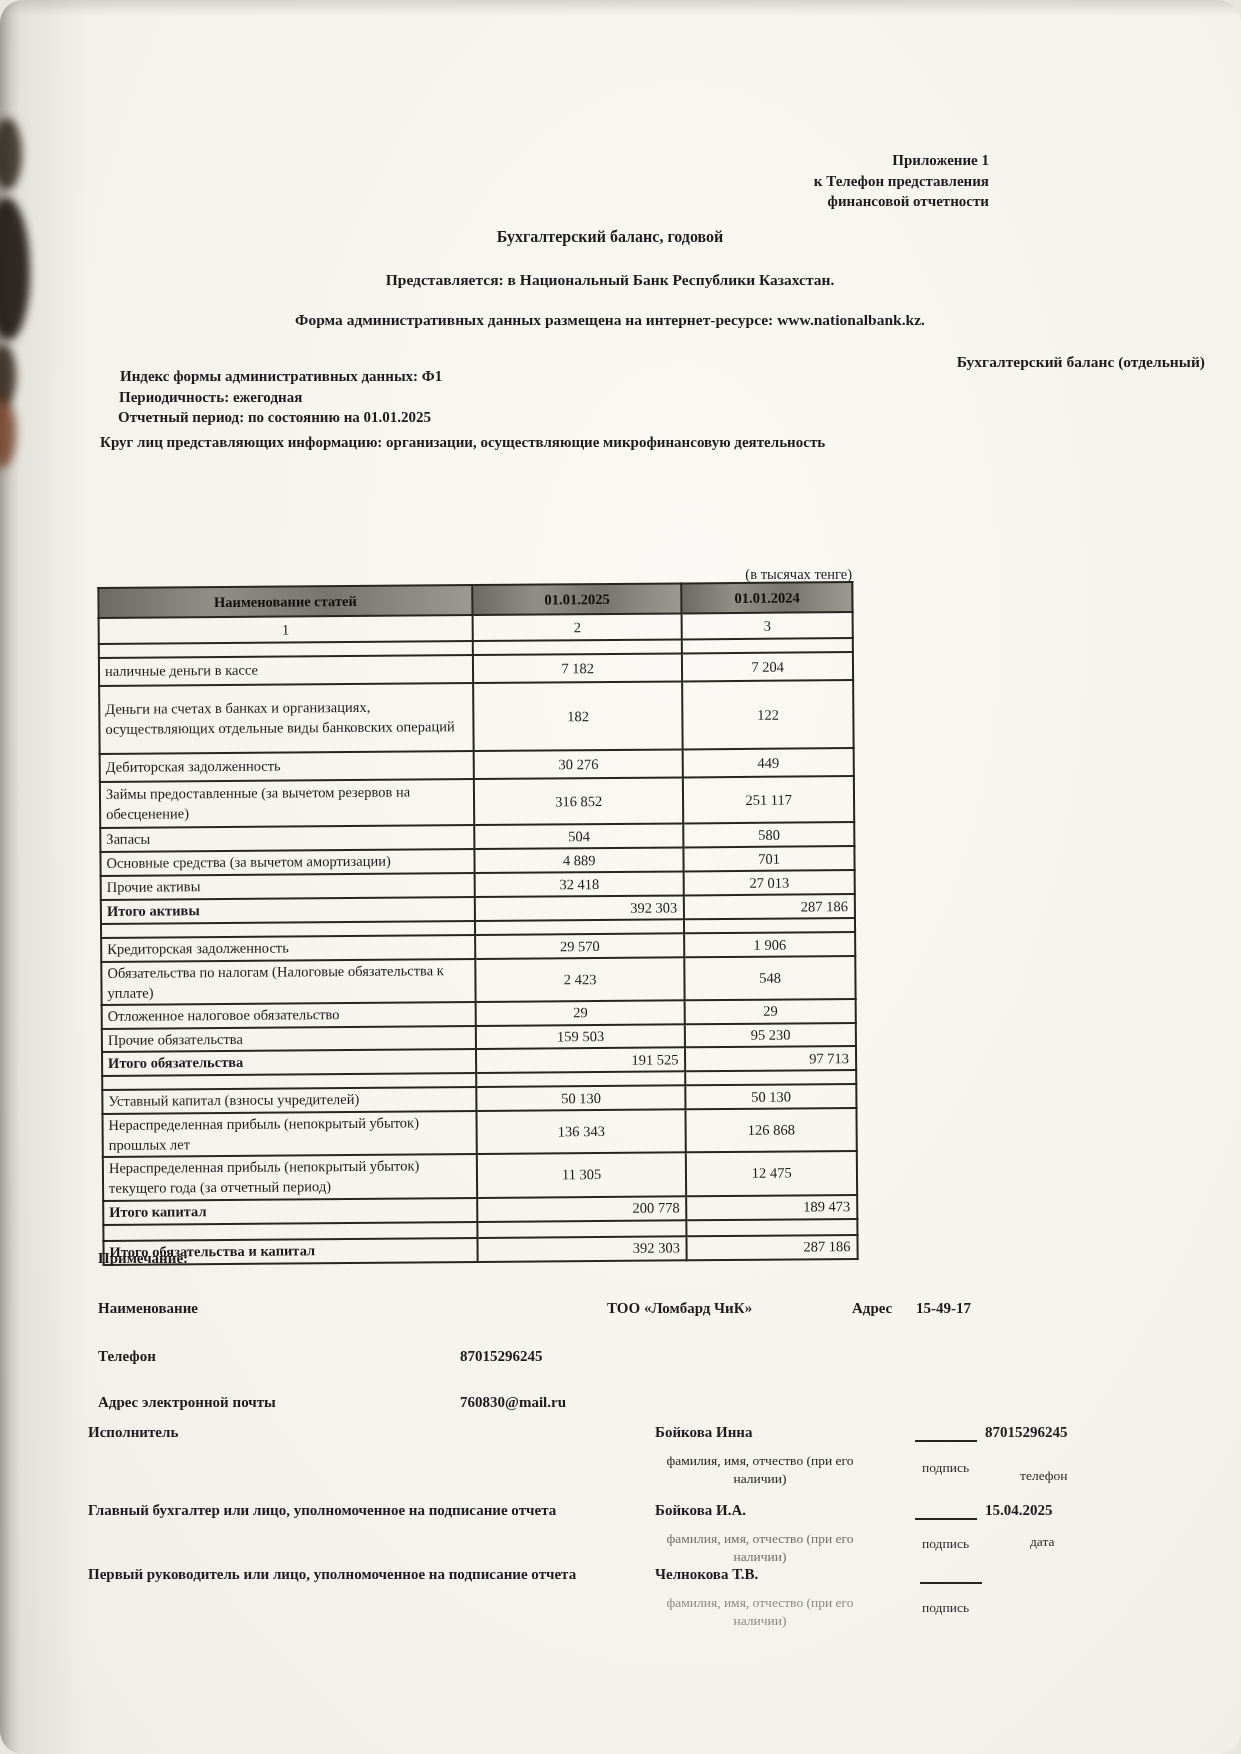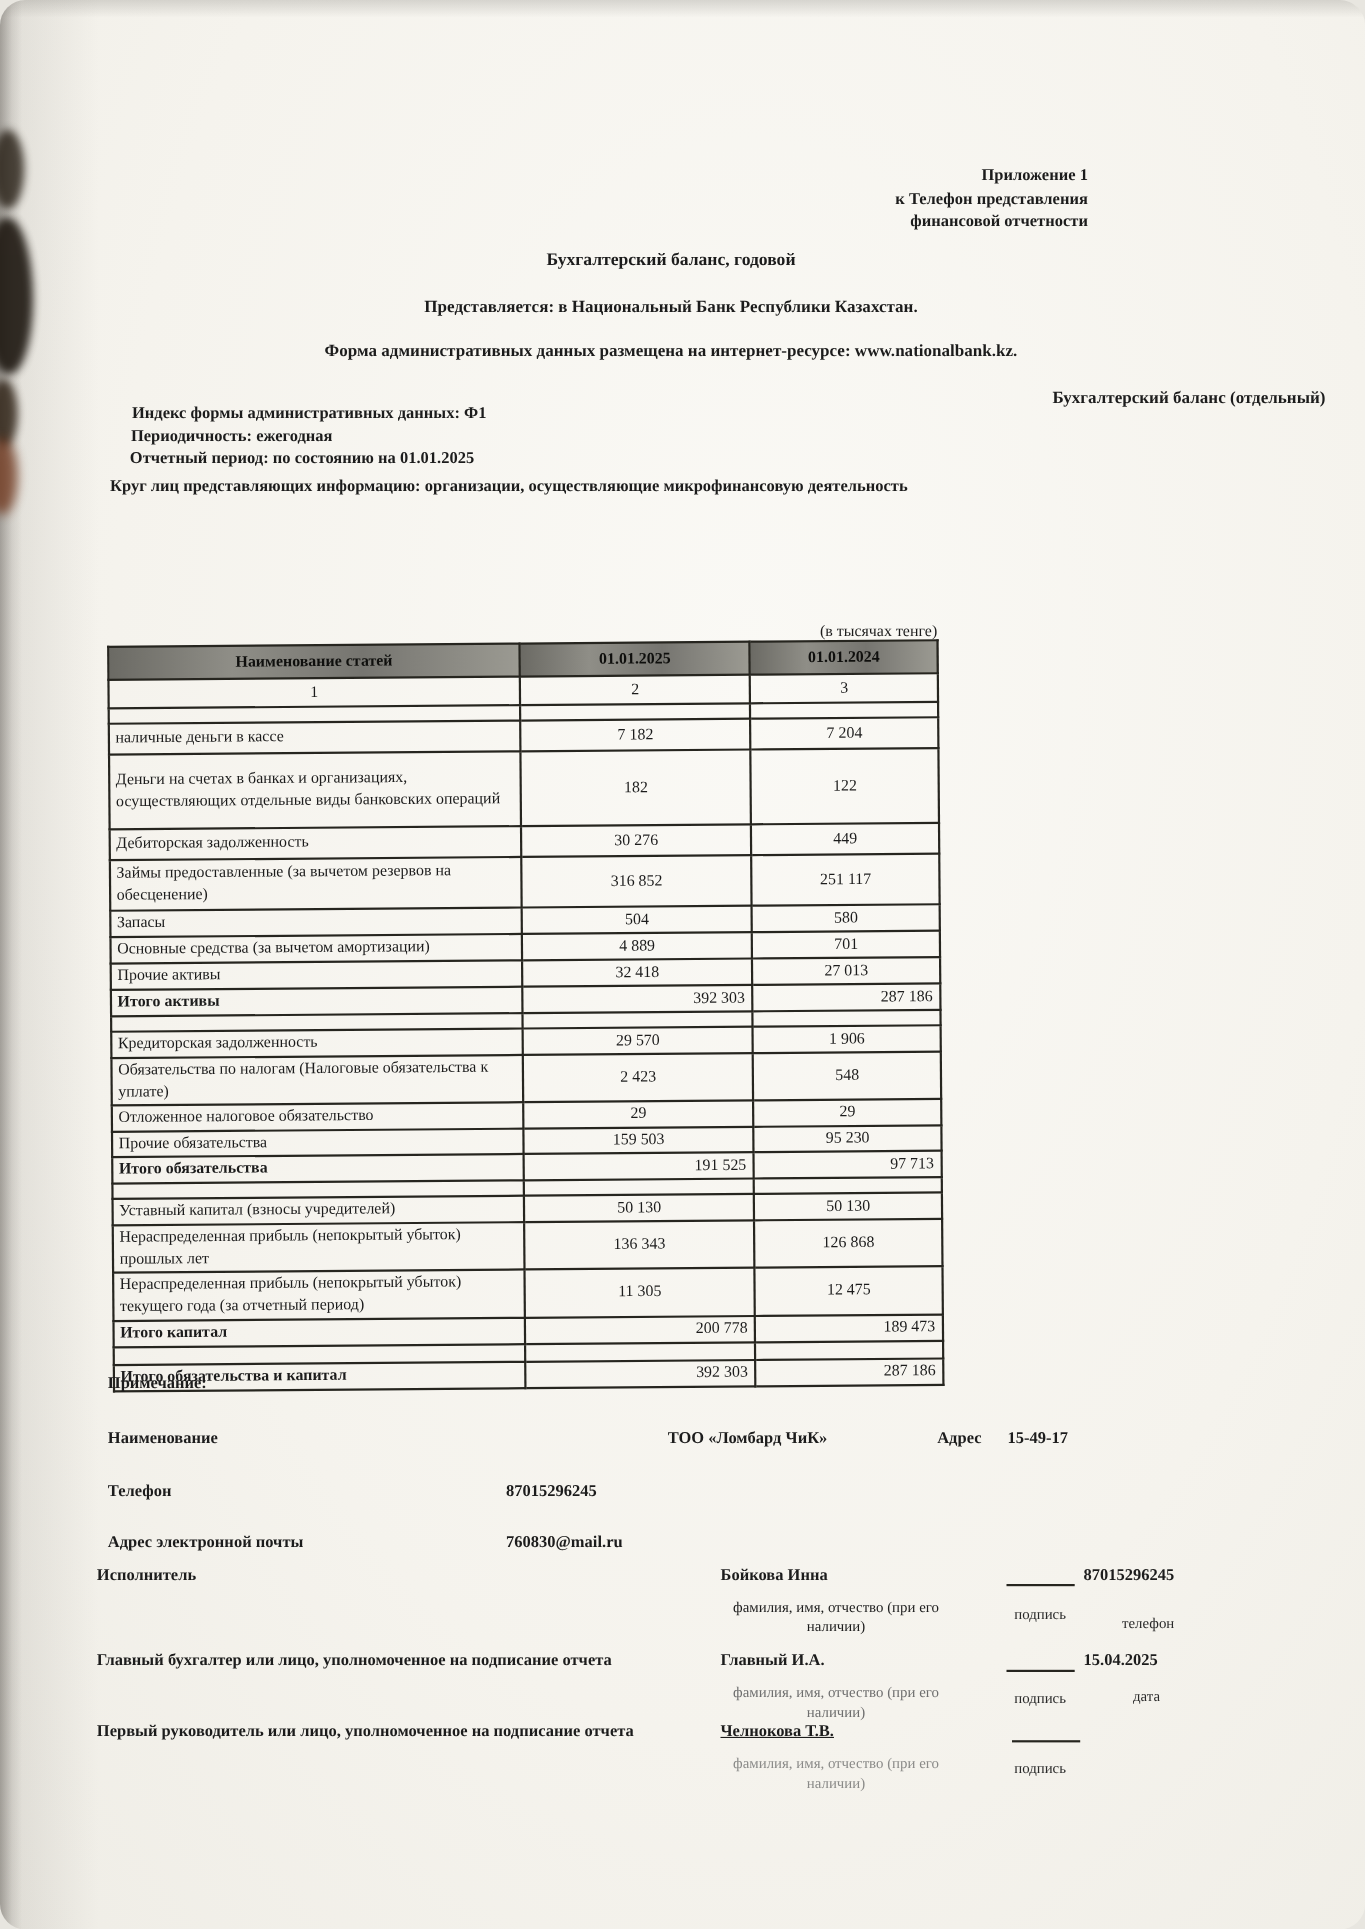--- a/index.html
+++ b/index.html
@@ -223,26 +223,26 @@
 
   <div class="t b" style="left:88px;top:1424px;font-size:15px;">Исполнитель</div>
   <div class="t b" style="left:655px;top:1424px;font-size:15px;">Бойкова Инна</div>
   <div class="sigline" style="left:915px;top:1440px;"></div>
   <div class="t b" style="left:985px;top:1424px;font-size:15px;">87015296245</div>
   <div class="fio" style="left:660px;top:1452px;">фамилия,  имя, отчество (при его наличии)</div>
   <div class="t cap" style="left:922px;top:1460px;">подпись</div>
   <div class="t cap" style="left:1020px;top:1468px;">телефон</div>
 
   <div class="t b" style="left:88px;top:1502px;font-size:15px;">Главный бухгалтер или лицо, уполномоченное на подписание отчета</div>
-  <div class="t b" style="left:655px;top:1502px;font-size:15px;">Главный И.А.</div>
+  <div class="t b" style="left:655px;top:1502px;font-size:15px;">Бойкова И.А.</div>
   <div class="sigline" style="left:915px;top:1518px;"></div>
   <div class="t b" style="left:985px;top:1502px;font-size:15px;">15.04.2025</div>
   <div class="fio faded" style="left:660px;top:1530px;">фамилия,  имя, отчество (при его наличии)</div>
   <div class="t cap" style="left:922px;top:1536px;">подпись</div>
   <div class="t cap" style="left:1030px;top:1534px;">дата</div>
 
   <div class="t b" style="left:88px;top:1566px;font-size:15px;">Первый руководитель или лицо, уполномоченное на подписание отчета</div>
-  <div class="t b" style="left:655px;top:1566px;font-size:15px;text-decoration:underline;">Челнокова Т.В.</div>
+  <div class="t b" style="left:655px;top:1566px;font-size:15px;">Челнокова Т.В.</div>
   <div class="sigline" style="left:920px;top:1582px;"></div>
   <div class="fio faded2" style="left:660px;top:1594px;">фамилия,  имя, отчество (при его наличии)</div>
   <div class="t cap" style="left:922px;top:1600px;">подпись</div>
 
 </div>
 
 </body></html>

